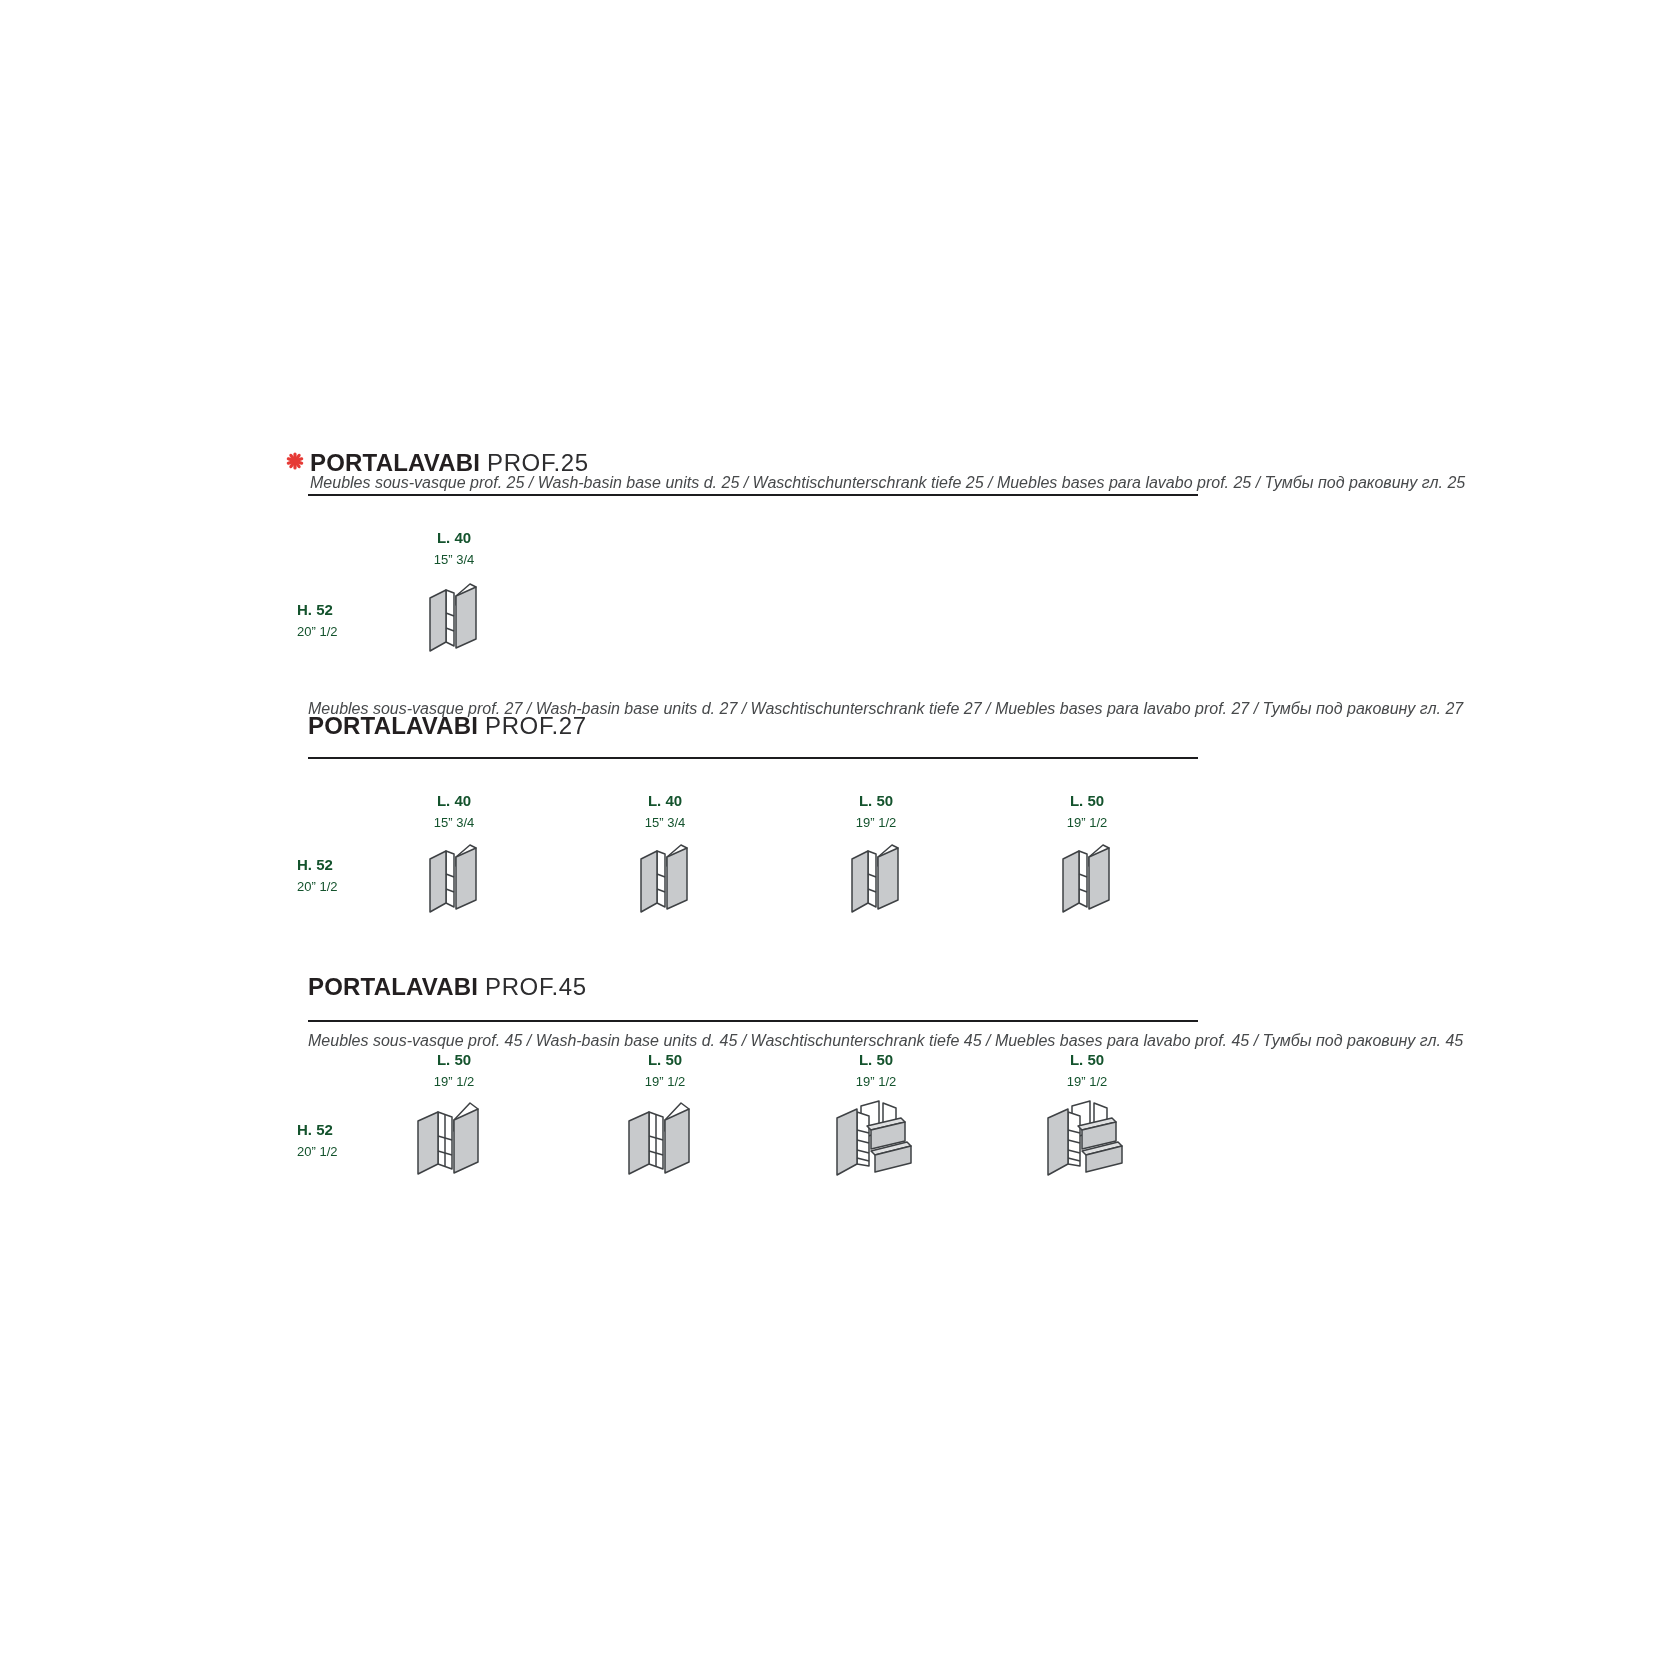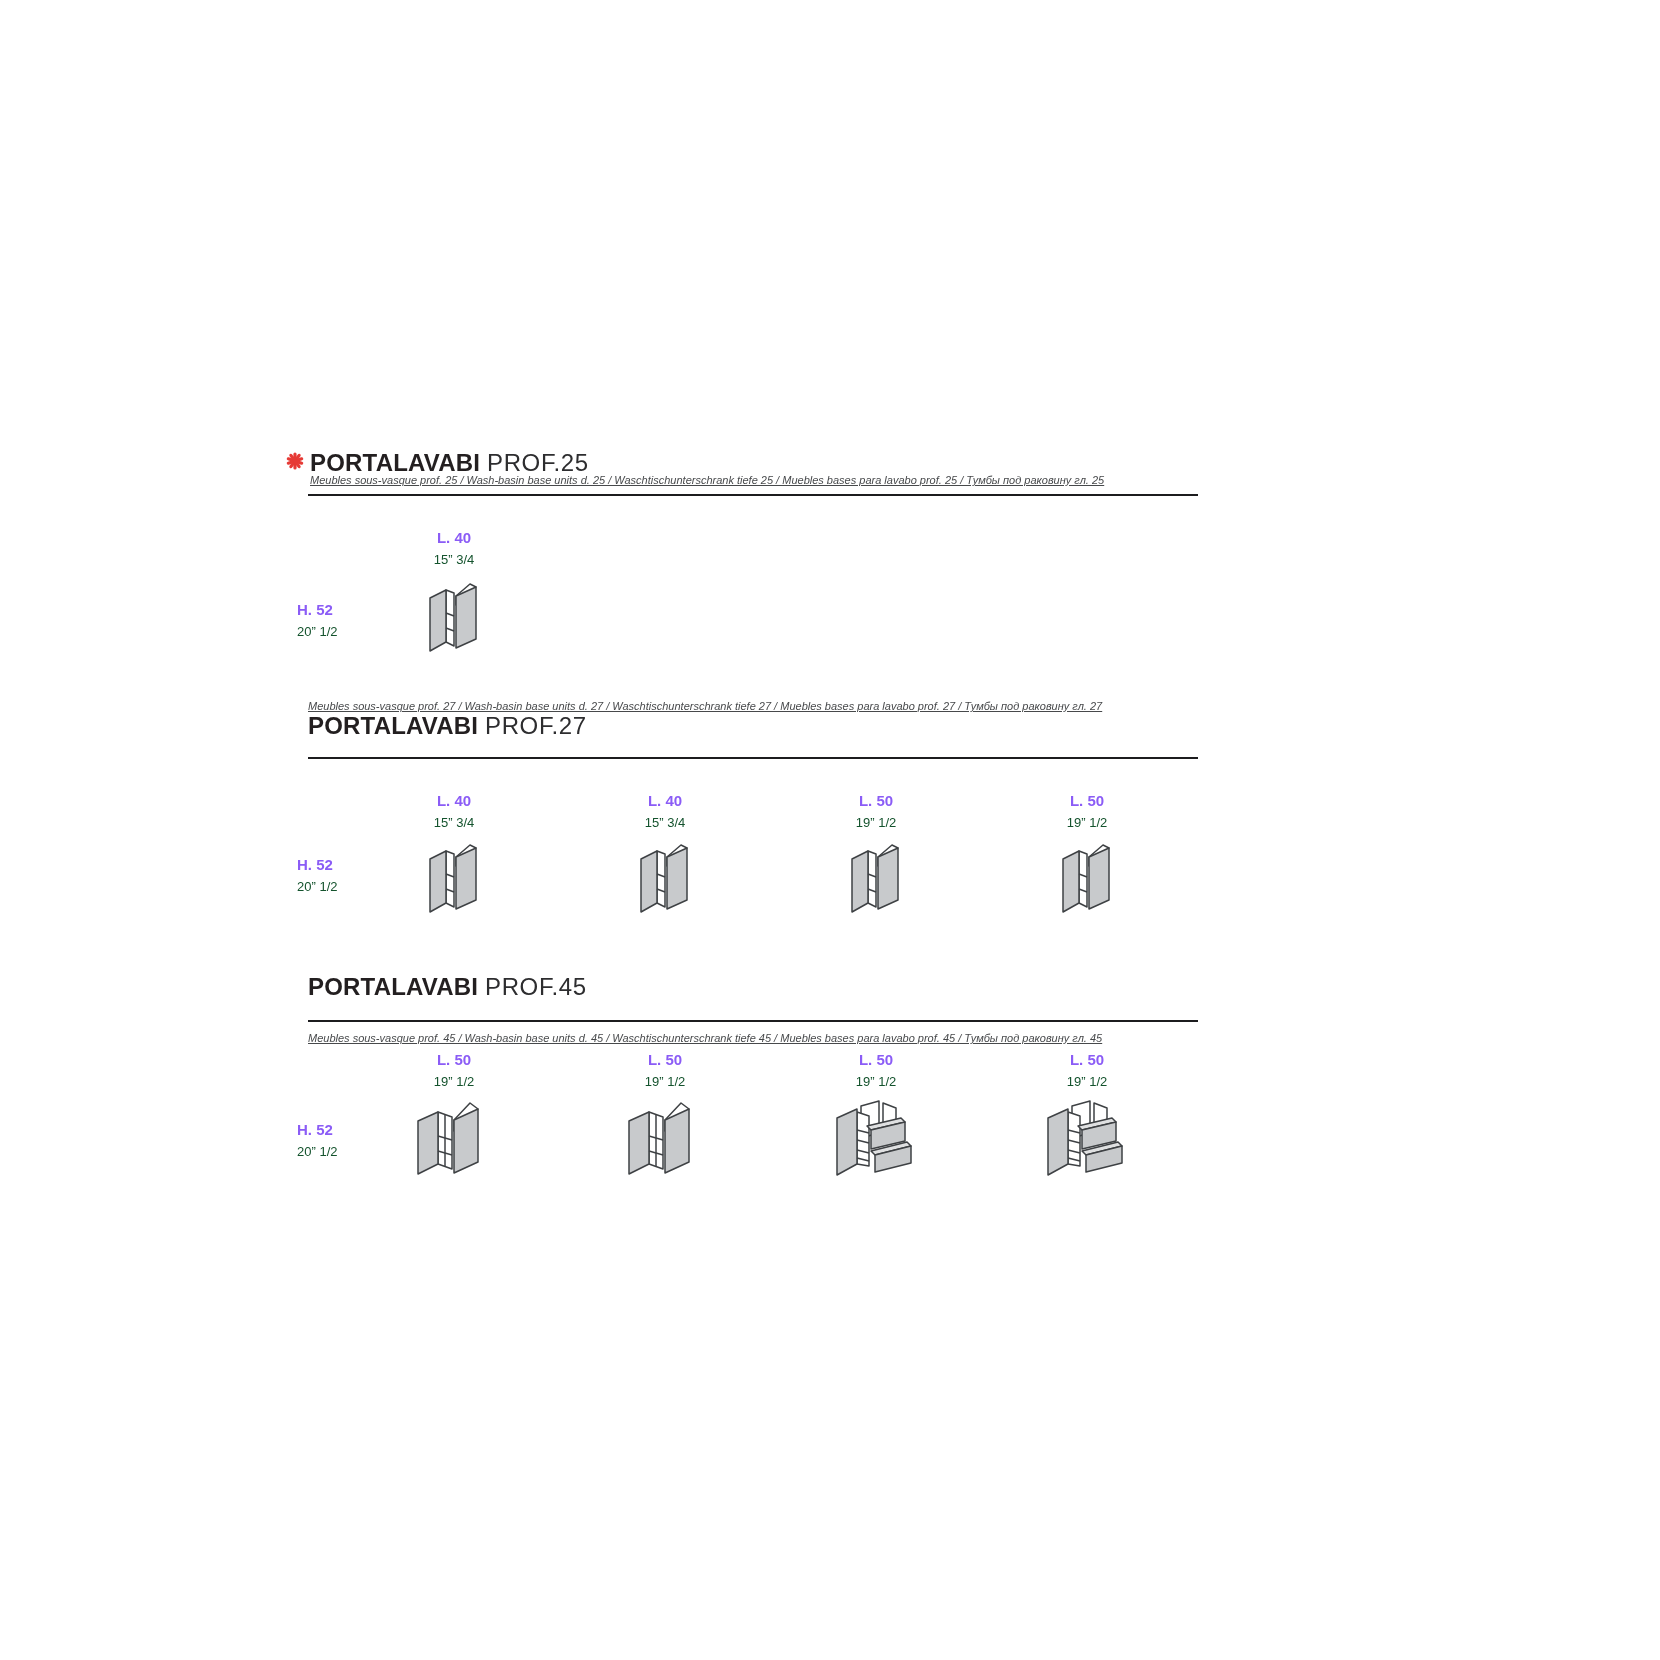--- a/index.html
+++ b/index.html
@@ -8,25 +8,25 @@
     width: 1660px; height: 1660px;
     position: relative;
     font-family: "Liberation Sans", sans-serif;
     color: #231f20;
     overflow: hidden;
   }
   .abs { position: absolute; }
 
   .sec-title { font-size: 24px; font-weight: bold; letter-spacing: .2px; white-space: nowrap; color: #231f20; }
   .sec-title .suffix { font-weight: normal; color: #2d2d2f; letter-spacing: .6px; }
-  .sec-subtitle { font-size: 11px; font-style: italic; color: #47494b; white-space: nowrap; text-decoration: underline; }
+  .sec-subtitle { font-size: 16px; font-style: italic; color: #47494b; white-space: nowrap; }
   .rule { height: 2px; background: #1c1c1e; }
 
   .dim-block { width: 110px; text-align: center; }
-  .dim-metric { font-size: 15px; font-weight: bold; color: #8b5cf6; }
+  .dim-metric { font-size: 15px; font-weight: bold; color: #14532d; }
   .dim-imperial { font-size: 13px; color: #14532d; margin-top: 6px; }
 
   .h-block { width: 100px; text-align: left; }
 
   .marker-svg { display: block; }
   .cab { display: block; }
 </style>
 </head>
 <body>
 

